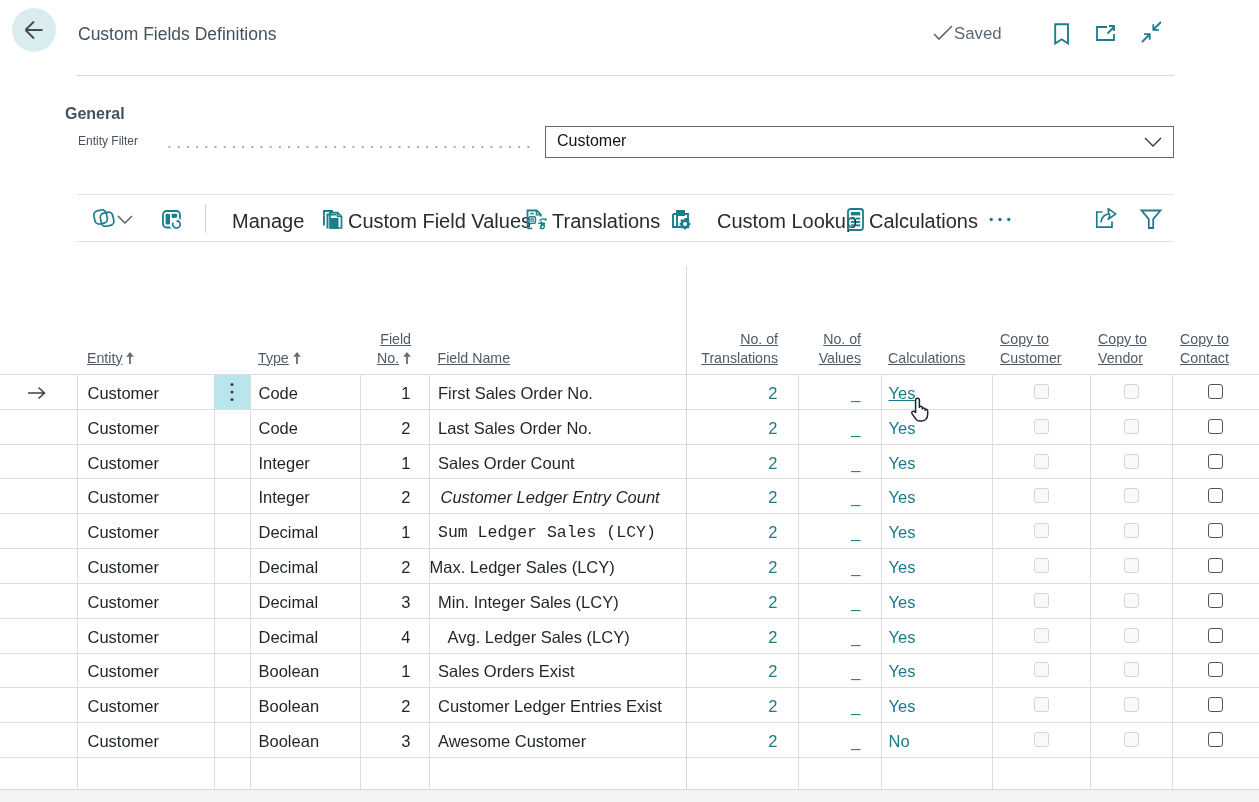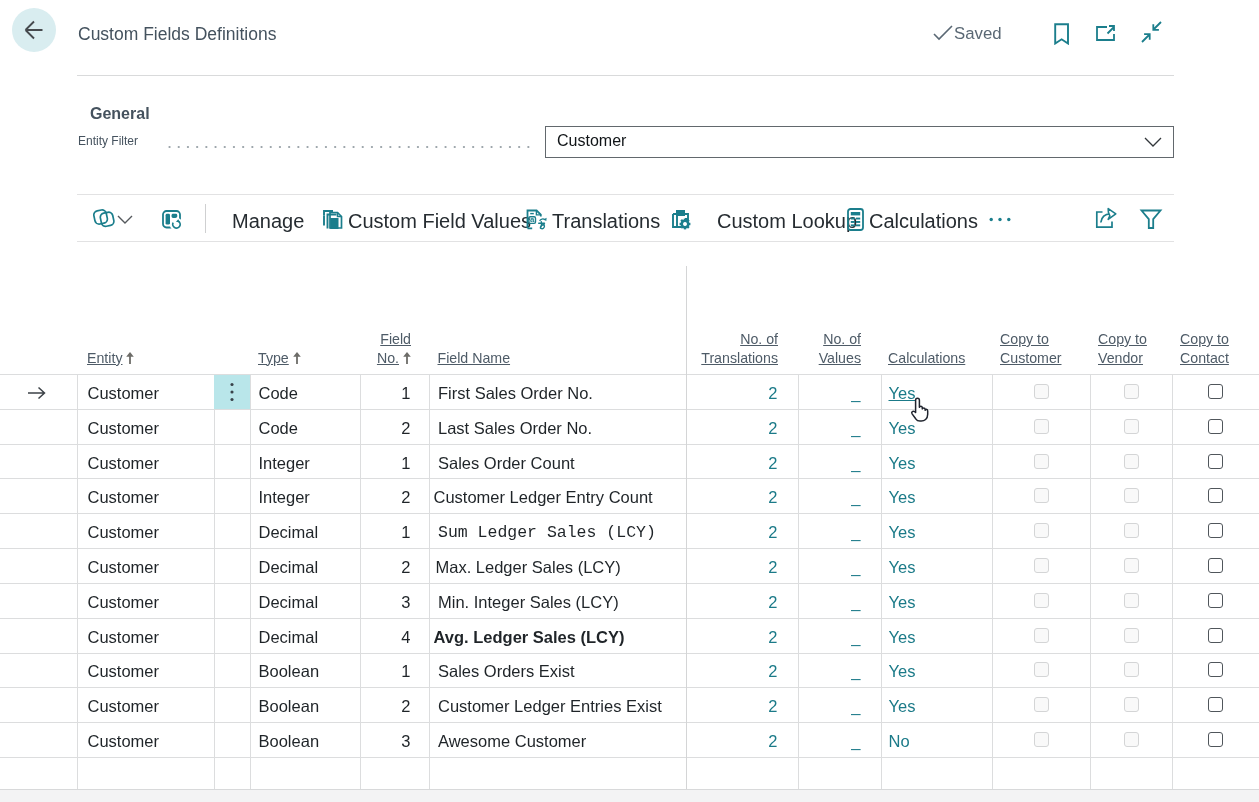--- a/index.html
+++ b/index.html
@@ -9,21 +9,21 @@
   body { position:relative; }
   svg.ic { display:block; }
 
   
   #backbtn { left:12px; top:8px; width:44px; height:44px; border-radius:50%; background:#d9edf0; }
   #title { left:78px; top:24px; font-size:17.5px; color:#44525e; }
   #saved { left:932px; top:24px; font-size:16.8px; color:#5a6874; }
   #hr1 { left:77px; top:75px; width:1097px; height:1px; background:#d9dadb; }
 
   
-  #general { left:90px; top:105px; font-size:16px; font-weight:bold; color:#45525e; }
+  #general { left:65px; top:105px; font-size:16px; font-weight:bold; color:#45525e; }
   #entityfilter { left:78px; top:134px; font-size:12px; color:#45525e; }
   #dots { left:168px; top:145px; width:366px; height:4px; }
   #combo { left:545px; top:126px; width:629px; height:32px; border:1px solid #62686d; }
   #combotext { left:557px; top:132px; font-size:16px; color:#101417; }
 
   
   #toolbar { left:77px; top:194px; width:1097px; height:48px;
      border-top:1px solid #e2e2e3; border-bottom:1px solid #e2e2e3; }
   .tlabel { font-size:20px; color:#262c31; }
   #tdivider { left:205px; top:204px; width:1px; height:29px; background:#cfd0d1; }
@@ -291,21 +291,21 @@
           <td class="cb"><span class="box boxd"></span></td>
           <td class="cb"><span class="box boxd"></span></td>
           <td class="cb" style="border-right:none;"><span class="box boxe"></span></td>
         </tr>
         <tr>
           <td class="bR" style="text-align:center;"></td>
           <td class="cl bR">Customer</td>
           <td class="bR"></td>
           <td class="cl bR" style="padding-left:8px;">Integer</td>
           <td class="cr num1 bR">2</td>
-          <td class="cl bR" style="padding-left:4px;">Customer Ledger Entry Count</td>
+          <td class="cl bR" style="padding-left:11px;font-style:italic;">Customer Ledger Entry Count</td>
           <td class="cr num2 bR lk">2</td>
           <td class="cr num2 bR lk">_</td>
           <td class="cl bR" style="padding-left:7px;"><span class="lk">Yes</span></td>
           <td class="cb"><span class="box boxd"></span></td>
           <td class="cb"><span class="box boxd"></span></td>
           <td class="cb" style="border-right:none;"><span class="box boxe"></span></td>
         </tr>
         <tr>
           <td class="bR" style="text-align:center;"></td>
           <td class="cl bR">Customer</td>
@@ -319,21 +319,21 @@
           <td class="cb"><span class="box boxd"></span></td>
           <td class="cb"><span class="box boxd"></span></td>
           <td class="cb" style="border-right:none;"><span class="box boxe"></span></td>
         </tr>
         <tr>
           <td class="bR" style="text-align:center;"></td>
           <td class="cl bR">Customer</td>
           <td class="bR"></td>
           <td class="cl bR" style="padding-left:8px;">Decimal</td>
           <td class="cr num1 bR">2</td>
-          <td class="cl bR" style="padding-left:6px;">Max. Ledger Sales (LCY)</td>
+          <td class="cl bR" style="padding-left:0;">Max. Ledger Sales (LCY)</td>
           <td class="cr num2 bR lk">2</td>
           <td class="cr num2 bR lk">_</td>
           <td class="cl bR" style="padding-left:7px;"><span class="lk">Yes</span></td>
           <td class="cb"><span class="box boxd"></span></td>
           <td class="cb"><span class="box boxd"></span></td>
           <td class="cb" style="border-right:none;"><span class="box boxe"></span></td>
         </tr>
         <tr>
           <td class="bR" style="text-align:center;"></td>
           <td class="cl bR">Customer</td>
@@ -347,21 +347,21 @@
           <td class="cb"><span class="box boxd"></span></td>
           <td class="cb"><span class="box boxd"></span></td>
           <td class="cb" style="border-right:none;"><span class="box boxe"></span></td>
         </tr>
         <tr>
           <td class="bR" style="text-align:center;"></td>
           <td class="cl bR">Customer</td>
           <td class="bR"></td>
           <td class="cl bR" style="padding-left:8px;">Decimal</td>
           <td class="cr num1 bR">4</td>
-          <td class="cl bR" style="padding-left:4px;font-weight:bold;">Avg. Ledger Sales (LCY)</td>
+          <td class="cl bR" style="padding-left:18px;">Avg. Ledger Sales (LCY)</td>
           <td class="cr num2 bR lk">2</td>
           <td class="cr num2 bR lk">_</td>
           <td class="cl bR" style="padding-left:7px;"><span class="lk">Yes</span></td>
           <td class="cb"><span class="box boxd"></span></td>
           <td class="cb"><span class="box boxd"></span></td>
           <td class="cb" style="border-right:none;"><span class="box boxe"></span></td>
         </tr>
         <tr>
           <td class="bR" style="text-align:center;"></td>
           <td class="cl bR">Customer</td>

